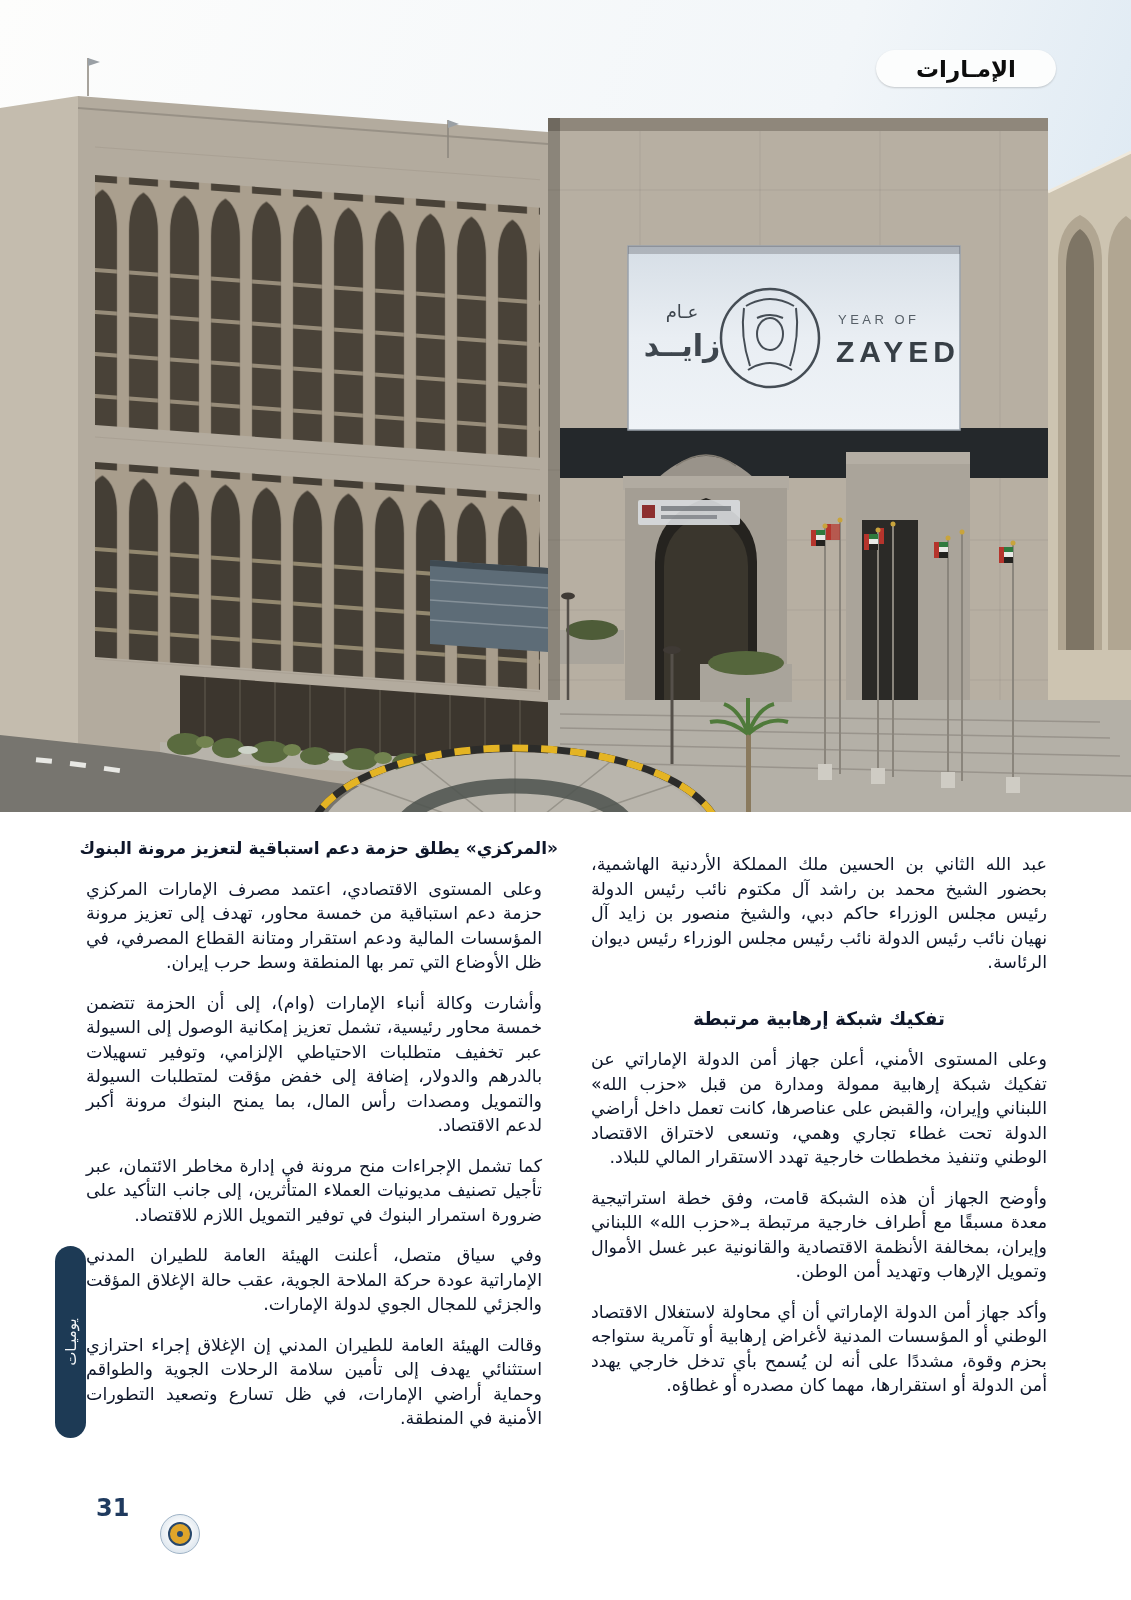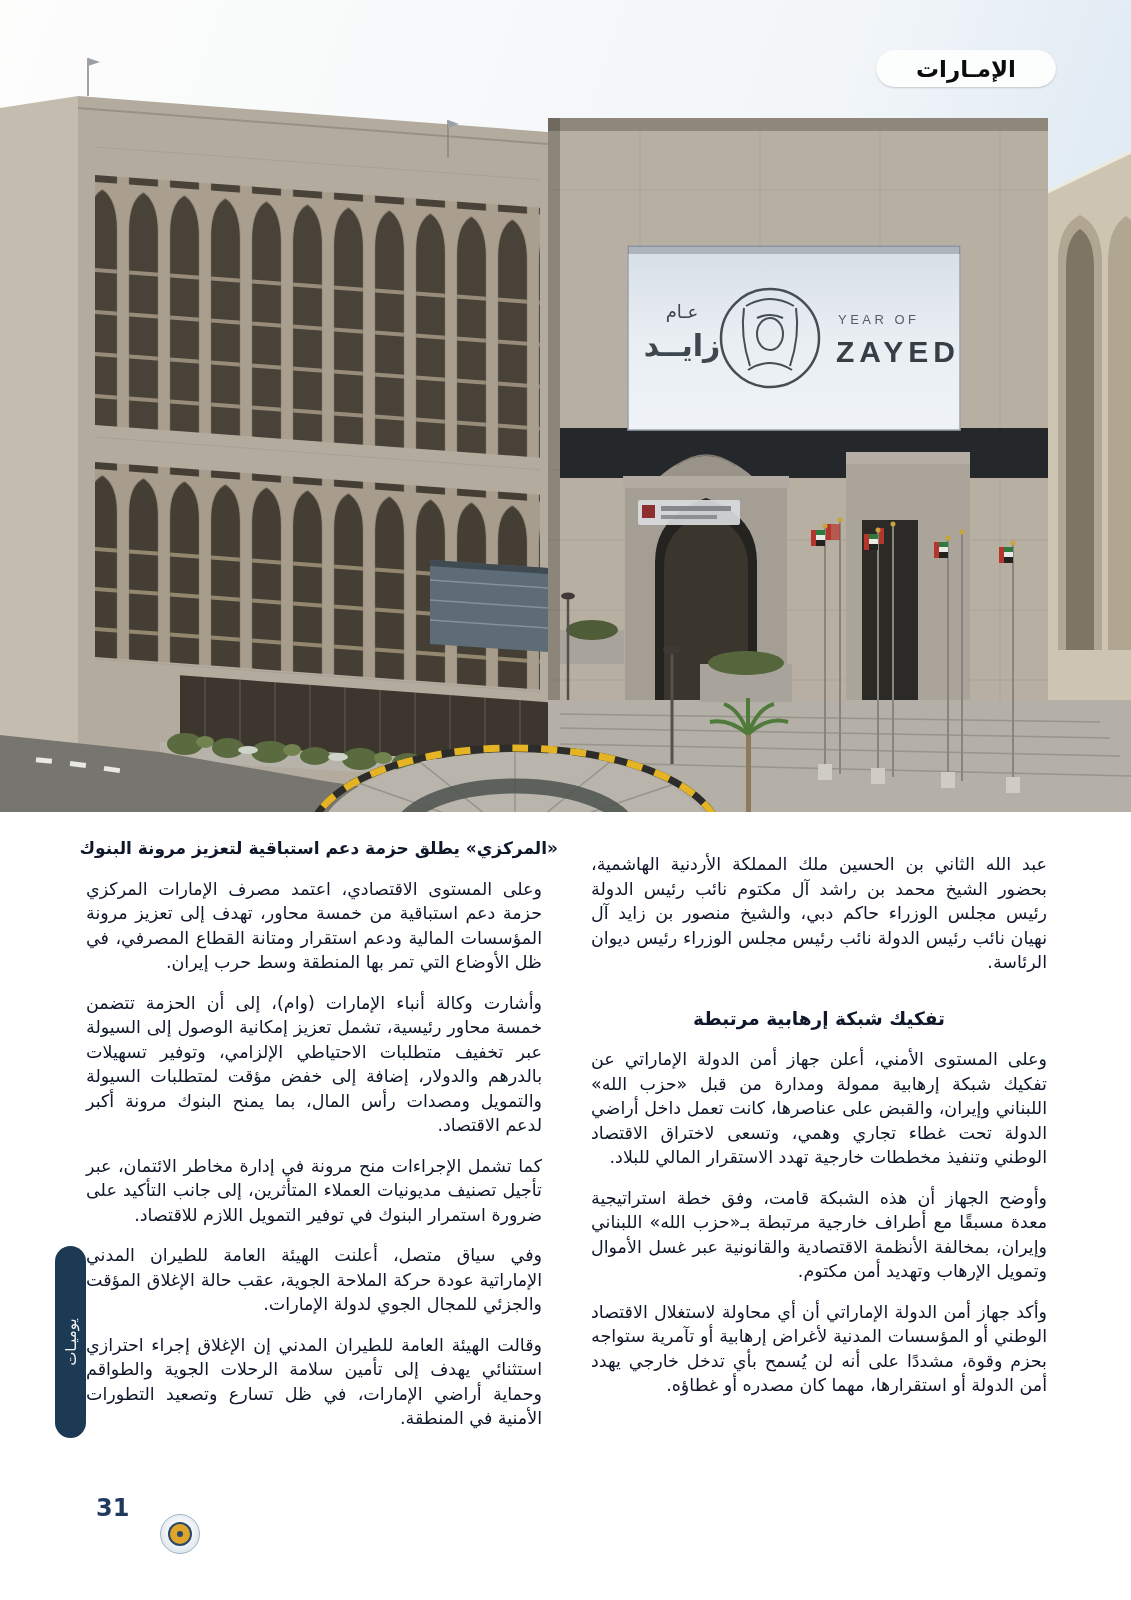--- a/index.html
+++ b/index.html
@@ -303,21 +303,21 @@
 </div>
 
 <div class="section-tag">
   <span>الإمـارات</span>
 </div>
 
 <div class="col col-right">
   <p>عبد الله الثاني بن الحسين ملك المملكة الأردنية الهاشمية، بحضور الشيخ محمد بن راشد آل مكتوم نائب رئيس الدولة رئيس مجلس الوزراء حاكم دبي، والشيخ منصور بن زايد آل نهيان نائب رئيس الدولة نائب رئيس مجلس الوزراء رئيس ديوان الرئاسة.</p>
   <div class="center-head">تفكيك شبكة إرهابية مرتبطة</div>
   <p>وعلى المستوى الأمني، أعلن جهاز أمن الدولة الإماراتي عن تفكيك شبكة إرهابية ممولة ومدارة من قبل «حزب الله» اللبناني وإيران، والقبض على عناصرها، كانت تعمل داخل أراضي الدولة تحت غطاء تجاري وهمي، وتسعى لاختراق الاقتصاد الوطني وتنفيذ مخططات خارجية تهدد الاستقرار المالي للبلاد.</p>
-  <p>وأوضح الجهاز أن هذه الشبكة قامت، وفق خطة استراتيجية معدة مسبقًا مع أطراف خارجية مرتبطة بـ«حزب الله» اللبناني وإيران، بمخالفة الأنظمة الاقتصادية والقانونية عبر غسل الأموال وتمويل الإرهاب وتهديد أمن مكتوم.</p>
+  <p>وأوضح الجهاز أن هذه الشبكة قامت، وفق خطة استراتيجية معدة مسبقًا مع أطراف خارجية مرتبطة بـ«حزب الله» اللبناني وإيران، بمخالفة الأنظمة الاقتصادية والقانونية عبر غسل الأموال وتمويل الإرهاب وتهديد أمن الوطن.</p>
   <p>وأكد جهاز أمن الدولة الإماراتي أن أي محاولة لاستغلال الاقتصاد الوطني أو المؤسسات المدنية لأغراض إرهابية أو تآمرية ستواجه بحزم وقوة، مشددًا على أنه لن يُسمح بأي تدخل خارجي يهدد أمن الدولة أو استقرارها، مهما كان مصدره أو غطاؤه.</p>
 </div>
 
 <div class="col col-left">
   <div class="lead-head">«المركزي» يطلق حزمة دعم استباقية لتعزيز مرونة البنوك</div>
   <p>وعلى المستوى الاقتصادي، اعتمد مصرف الإمارات المركزي حزمة دعم استباقية من خمسة محاور، تهدف إلى تعزيز مرونة المؤسسات المالية ودعم استقرار ومتانة القطاع المصرفي، في ظل الأوضاع التي تمر بها المنطقة وسط حرب إيران.</p>
   <p>وأشارت وكالة أنباء الإمارات (وام)، إلى أن الحزمة تتضمن خمسة محاور رئيسية، تشمل تعزيز إمكانية الوصول إلى السيولة عبر تخفيف متطلبات الاحتياطي الإلزامي، وتوفير تسهيلات بالدرهم والدولار، إضافة إلى خفض مؤقت لمتطلبات السيولة والتمويل ومصدات رأس المال، بما يمنح البنوك مرونة أكبر لدعم الاقتصاد.</p>
   <p>كما تشمل الإجراءات منح مرونة في إدارة مخاطر الائتمان، عبر تأجيل تصنيف مديونيات العملاء المتأثرين، إلى جانب التأكيد على ضرورة استمرار البنوك في توفير التمويل اللازم للاقتصاد.</p>
   <p>وفي سياق متصل، أعلنت الهيئة العامة للطيران المدني الإماراتية عودة حركة الملاحة الجوية، عقب حالة الإغلاق المؤقت والجزئي للمجال الجوي لدولة الإمارات.</p>
   <p>وقالت الهيئة العامة للطيران المدني إن الإغلاق إجراء احترازي استثنائي يهدف إلى تأمين سلامة الرحلات الجوية والطواقم وحماية أراضي الإمارات، في ظل تسارع وتصعيد التطورات الأمنية في المنطقة.</p>

